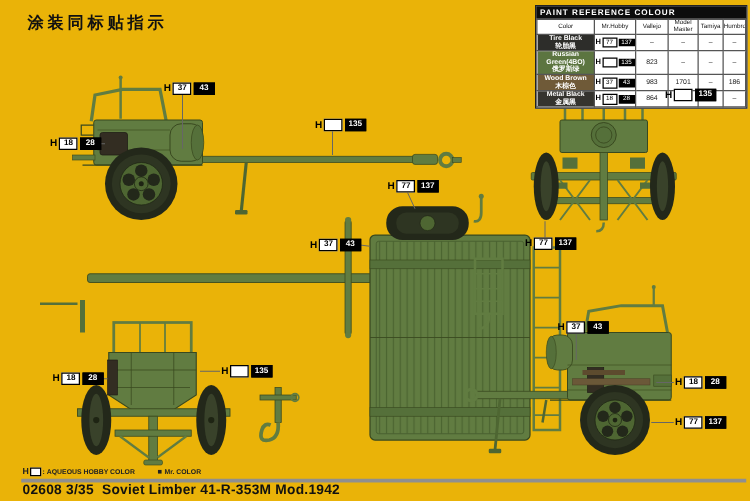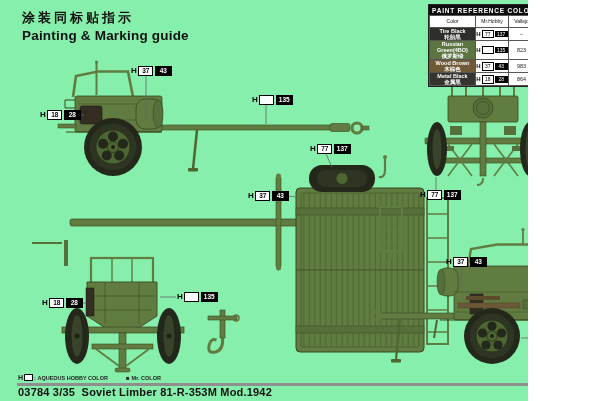--- a/index.html
+++ b/index.html
@@ -1,17 +1,17 @@
 <!DOCTYPE html>
 <html><head>
 <meta charset="utf-8">
 <style>
   html,body{margin:0;padding:0;}
   body{width:600px;height:401px;background:#fff;font-family:"Liberation Sans",sans-serif;-webkit-font-smoothing:antialiased;}
-  #page{position:relative;width:528px;height:401px;background:#86efac;overflow:hidden;}
+  #page{position:relative;width:600px;height:401px;background:#eab308;overflow:hidden;}
   #art{position:absolute;left:0;top:0;width:600px;height:401px;}
 
   
   .hdr{position:absolute;left:22px;top:9px;color:#111;}
   .hdr .zh{font-size:13px;font-weight:bold;letter-spacing:3px;}
   .hdr .en{font-size:13.5px;font-weight:bold;margin-top:1px;letter-spacing:0.2px;}
 
   
   .ptable{position:absolute;left:428px;top:4px;width:168px;border:1px solid #222;background:#fff;}
   .ptable .ttl{background:#0d0d0d;color:#fff;font-size:6.5px;font-weight:bold;letter-spacing:0.8px;padding:2px 3px 1px 3px;}
@@ -199,21 +199,20 @@
         <line x1="80" y1="303" x2="86" y2="303" stroke="#666" stroke-width="0.8"></line>
         <line x1="176" y1="297" x2="160" y2="297" stroke="#666" stroke-width="0.8"></line>
         <line x1="461" y1="267" x2="461" y2="288" stroke="#666" stroke-width="0.8"></line>
         <line x1="539" y1="306" x2="525" y2="306" stroke="#666" stroke-width="0.8"></line>
         <line x1="539" y1="338" x2="521" y2="338" stroke="#666" stroke-width="0.8"></line>
       </g>
   </svg>
 
   <div class="hdr">
     <div class="zh">涂装同标贴指示</div>
-    <div class="en">Painting &amp; Marking guide</div>
   </div>
 
   <div class="ptable">
     <div class="ttl">PAINT  REFERENCE  COLOUR</div>
     <table class="grid">
       <colgroup>
         <col style="width:46px">
           <col style="width:33px">
           <col style="width:26px">
         <col style="width:24px">
@@ -366,15 +365,15 @@
       </div>
     </div>
 
   <div class="legend">
     <span class="h">H</span><span class="box"></span><span>:</span>&nbsp;<span>AQUEOUS HOBBY COLOR</span>
     <span class="sq">■</span><span>Mr. COLOR</span>
   </div>
 
   <div class="rule"></div>
 
-  <div class="kit"><span>03784</span> <span>3/35</span>  <span>Soviet Limber 81-R-353M Mod.1942</span></div>
+  <div class="kit"><span>02608</span> <span>3/35</span>  <span>Soviet Limber 41-R-353M Mod.1942</span></div>
 
 </div>
 
 </body></html>

